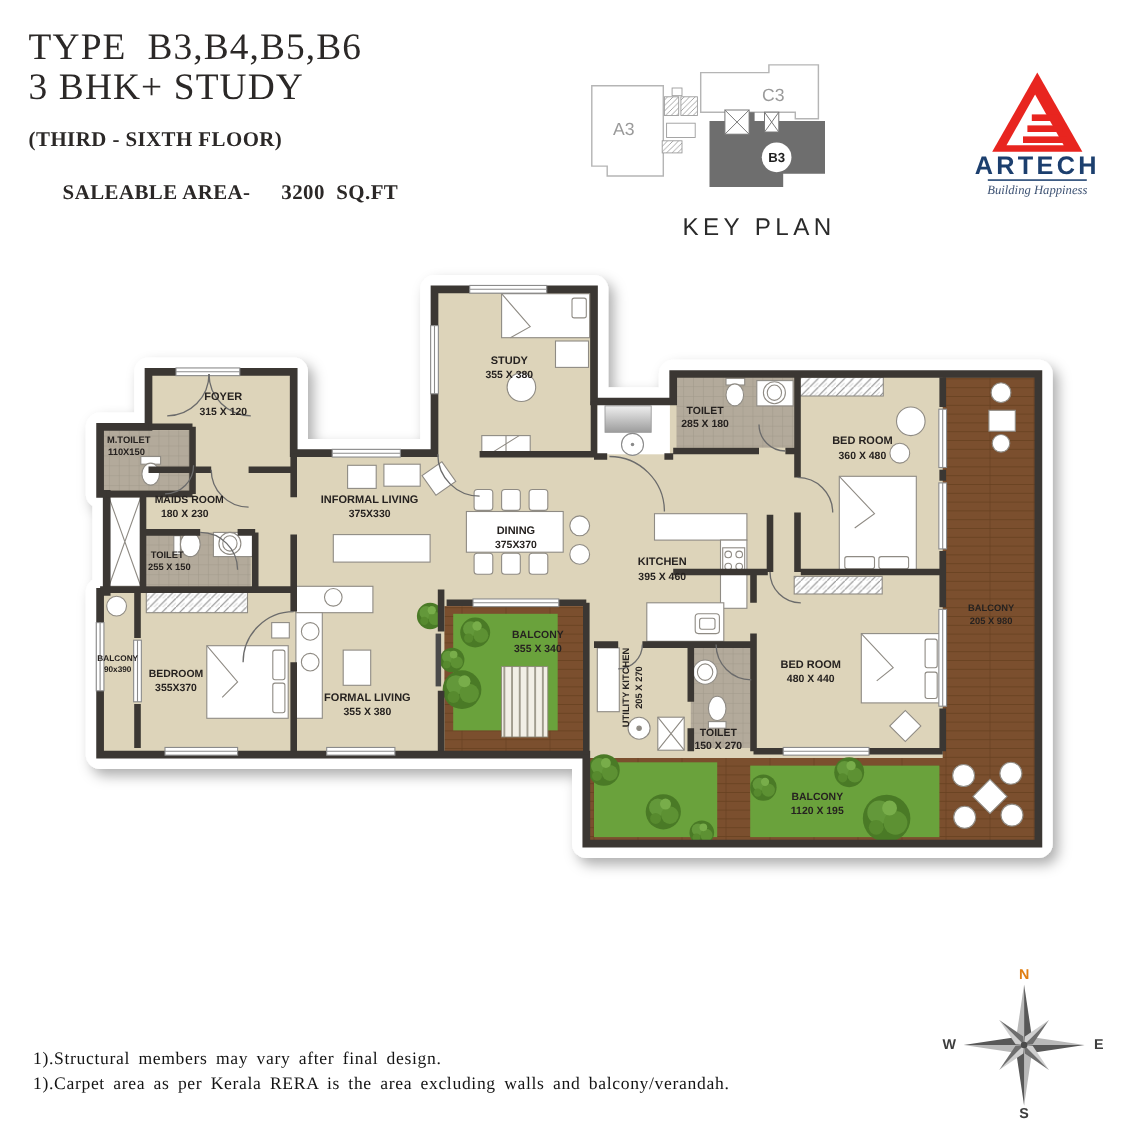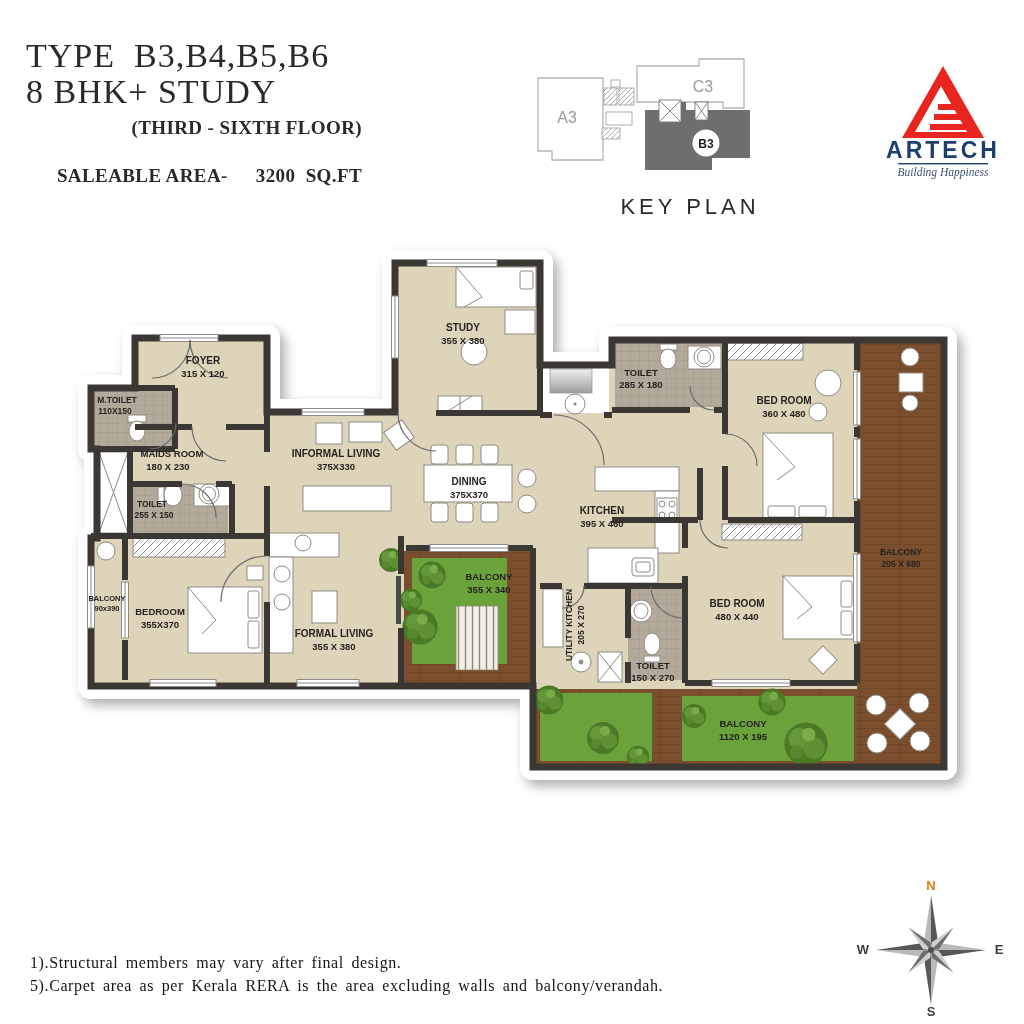--- a/index.html
+++ b/index.html
@@ -1,23 +1,23 @@
 <!DOCTYPE html>
 <html><head>
 <meta charset="utf-8">
 <style>
   html,body{margin:0;padding:0;background:#fff;}
   .canvas{position:relative;width:1024px;height:1024px;background:#fff;overflow:hidden;
           font-family:"Liberation Sans",sans-serif;}
   
   .title-block{position:absolute;left:26px;top:26px;color:#2b2827;
                font-family:"Liberation Serif",serif;}
-  .title-l1{font-size:34px;letter-spacing:1px;white-space:pre;line-height:1.05;margin-top:12px;}
+  .title-l1{font-size:34px;letter-spacing:1px;white-space:pre;line-height:1.05;}
   .title-l2{font-size:34px;letter-spacing:1px;white-space:pre;line-height:1.05;}
-  .title-l3{font-size:19px;font-weight:bold;margin-top:8px;letter-spacing:.4px;text-align:right;}
+  .title-l3{font-size:19px;font-weight:bold;margin-top:20px;letter-spacing:.4px;}
   .title-l4{font-size:19px;font-weight:bold;margin-top:4px;letter-spacing:.4px;white-space:pre;}
   .title-l4 .val{margin-left:28px;}
   
   .notes{position:absolute;left:30px;top:952px;color:#141414;
          font-family:"Liberation Serif",serif;font-size:16px;line-height:1.42;
          letter-spacing:.6px;word-spacing:3px;}
   .notes .cont{padding-left:16px;}
   
   svg text{font-family:"Liberation Sans",sans-serif;fill:#262220;}
   .rl{font-size:10px;font-weight:bold;}
@@ -33,31 +33,31 @@
   .cp-n{fill:#e07e12;}
 </style>
 </head>
 <body>
 
 <div class="canvas">
 
   
   <div class="title-block">
     <div class="title-l1">TYPE  B3,B4,B5,B6</div>
-    <div class="title-l2">8 BHK+ STUDY</div>
+    <div class="title-l2">3 BHK+ STUDY</div>
     <div class="title-l3">(THIRD - SIXTH FLOOR)</div>
     <div class="title-l4">
       <span>SALEABLE AREA-</span><span class="val">3200  SQ.FT</span>
     </div>
   </div>
 
   
   <div class="notes">
     <div>1).Structural members may vary after final design.</div>
-    <div>5).Carpet area as per Kerala RERA is the area excluding walls and balcony/verandah.</div>
+    <div>1).Carpet area as per Kerala RERA is the area excluding walls and balcony/verandah.</div>
   </div>
 
   
   <svg width="1024" height="1024" viewBox="0 0 1024 1024">
     <defs>
       <filter id="shadow" x="-5%" y="-5%" width="115%" height="115%">
         <feDropShadow dx="5" dy="6" stdDeviation="6" flood-color="#000" flood-opacity="0.32"></feDropShadow>
       </filter>
       <pattern id="tile" width="9" height="9" patternUnits="userSpaceOnUse">
         <rect width="9" height="9" fill="#b3aa9b"></rect>

